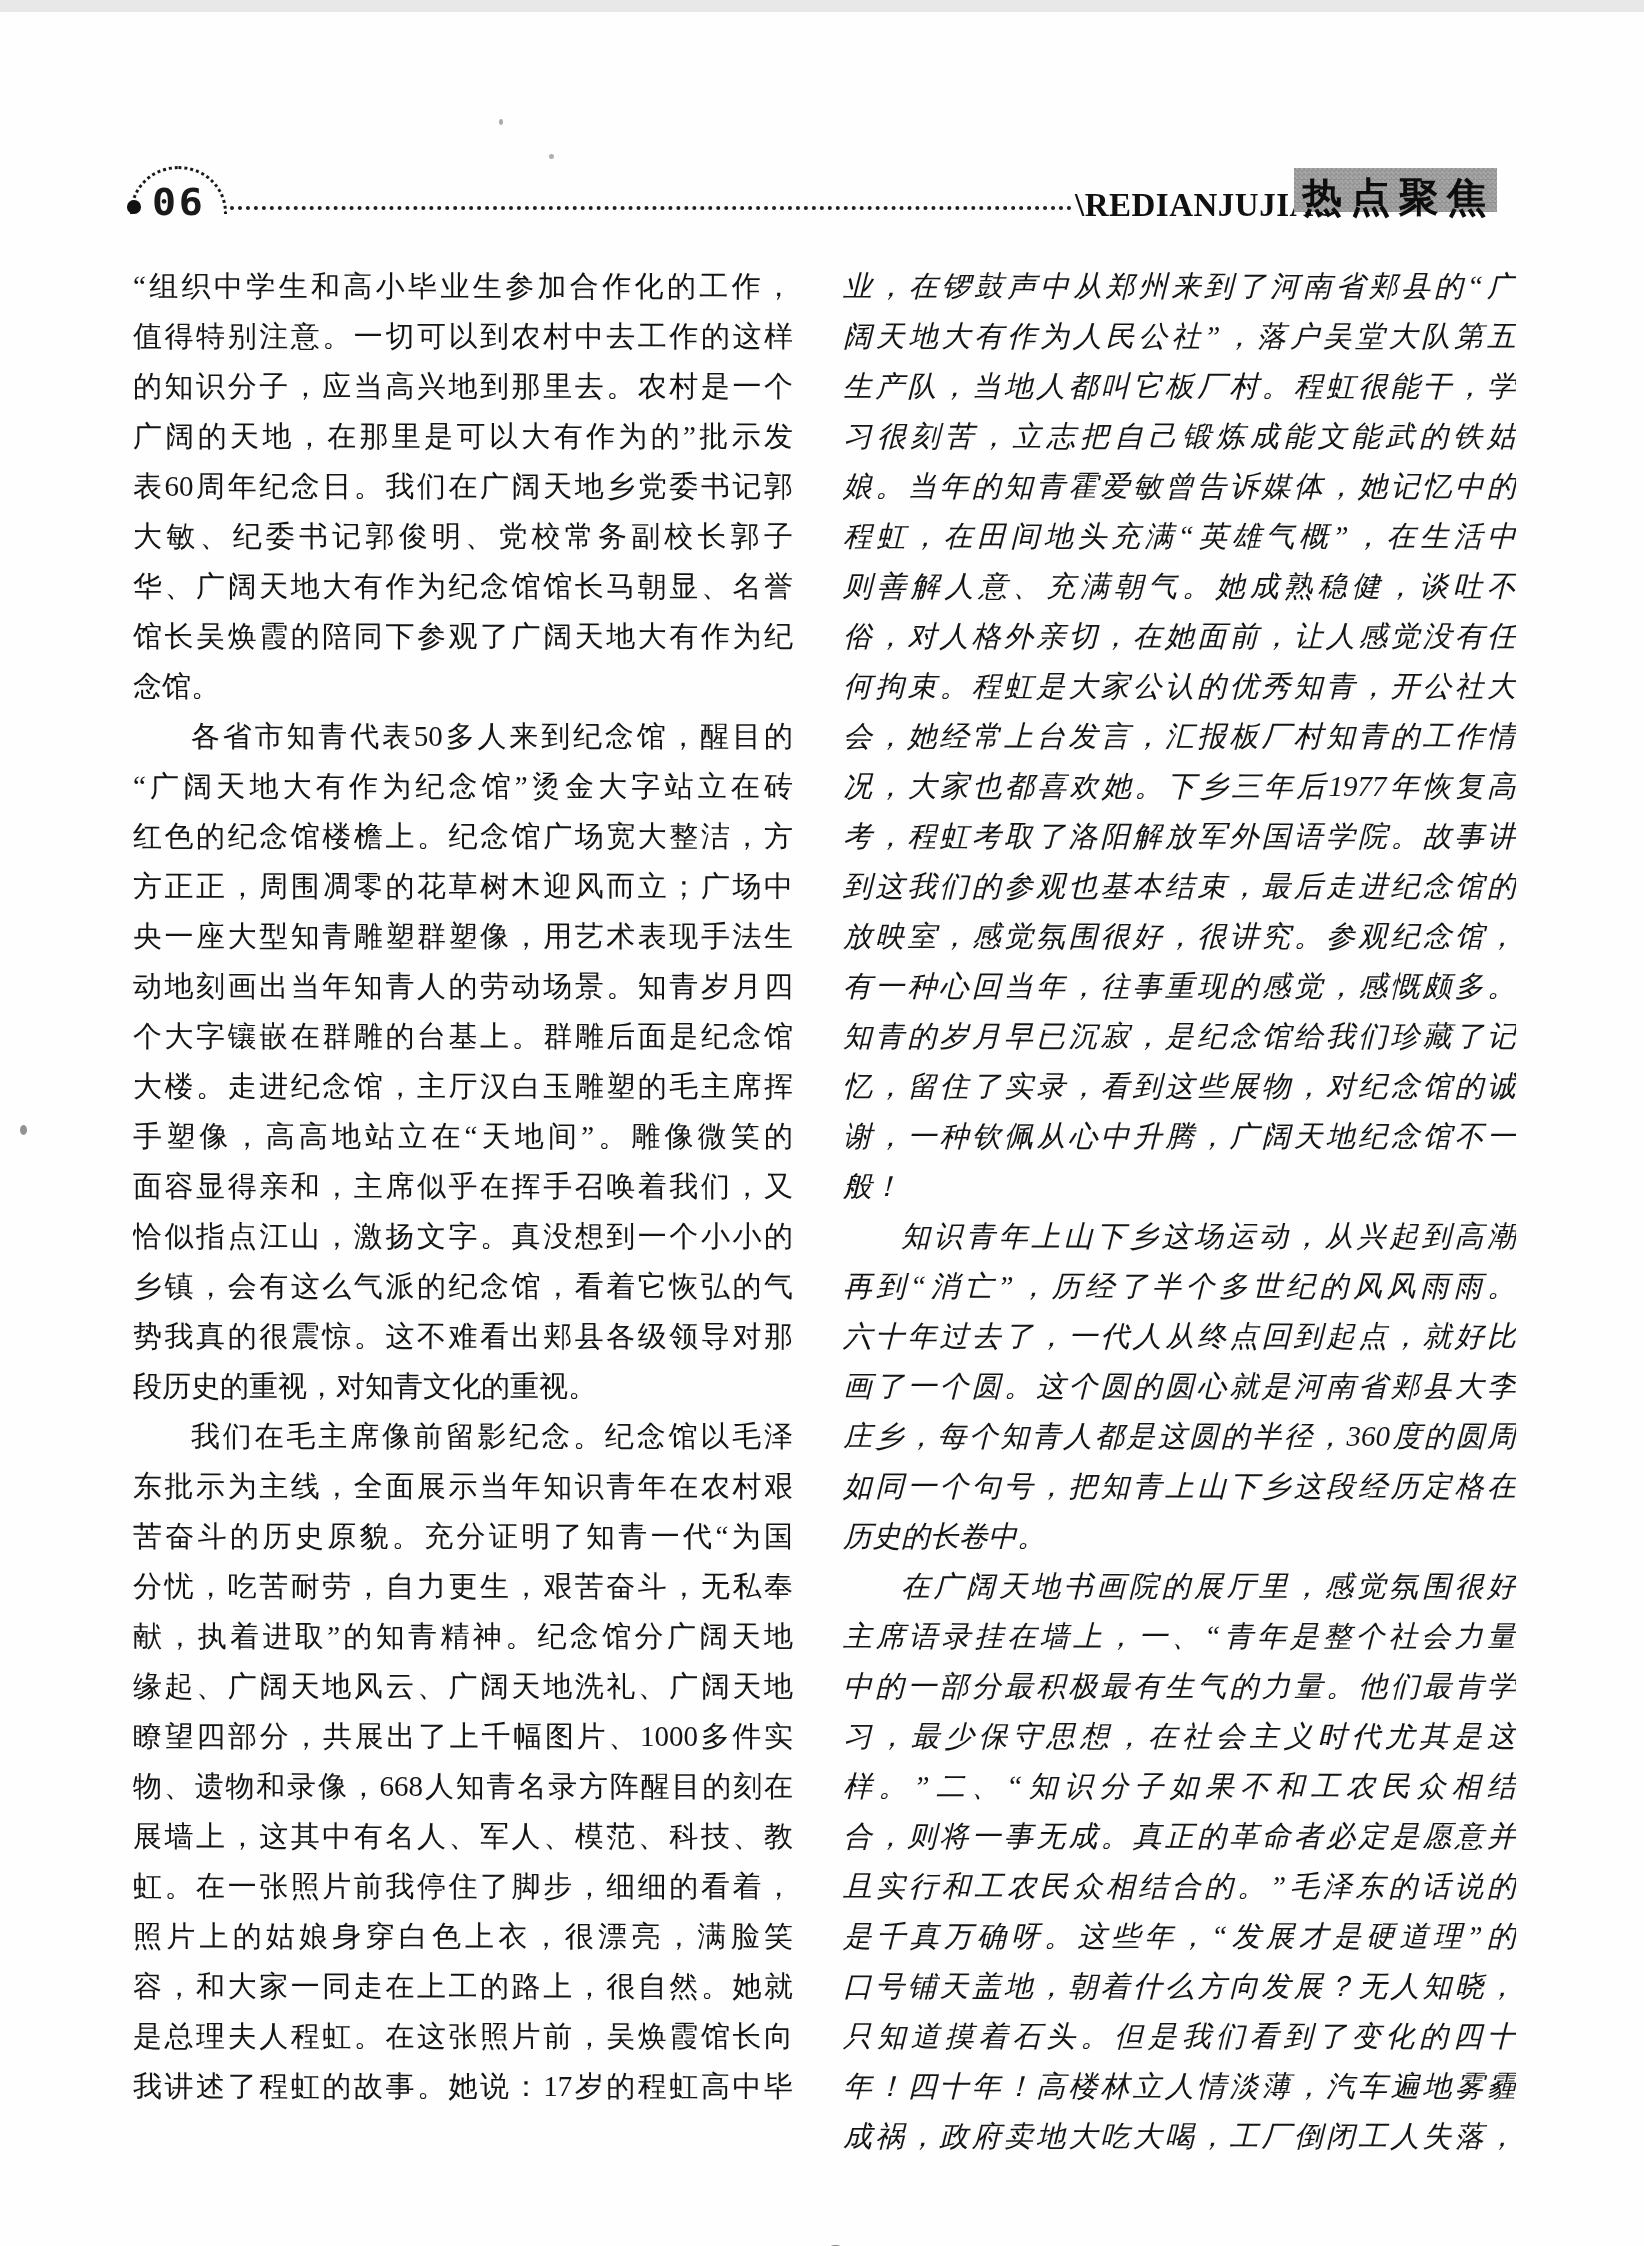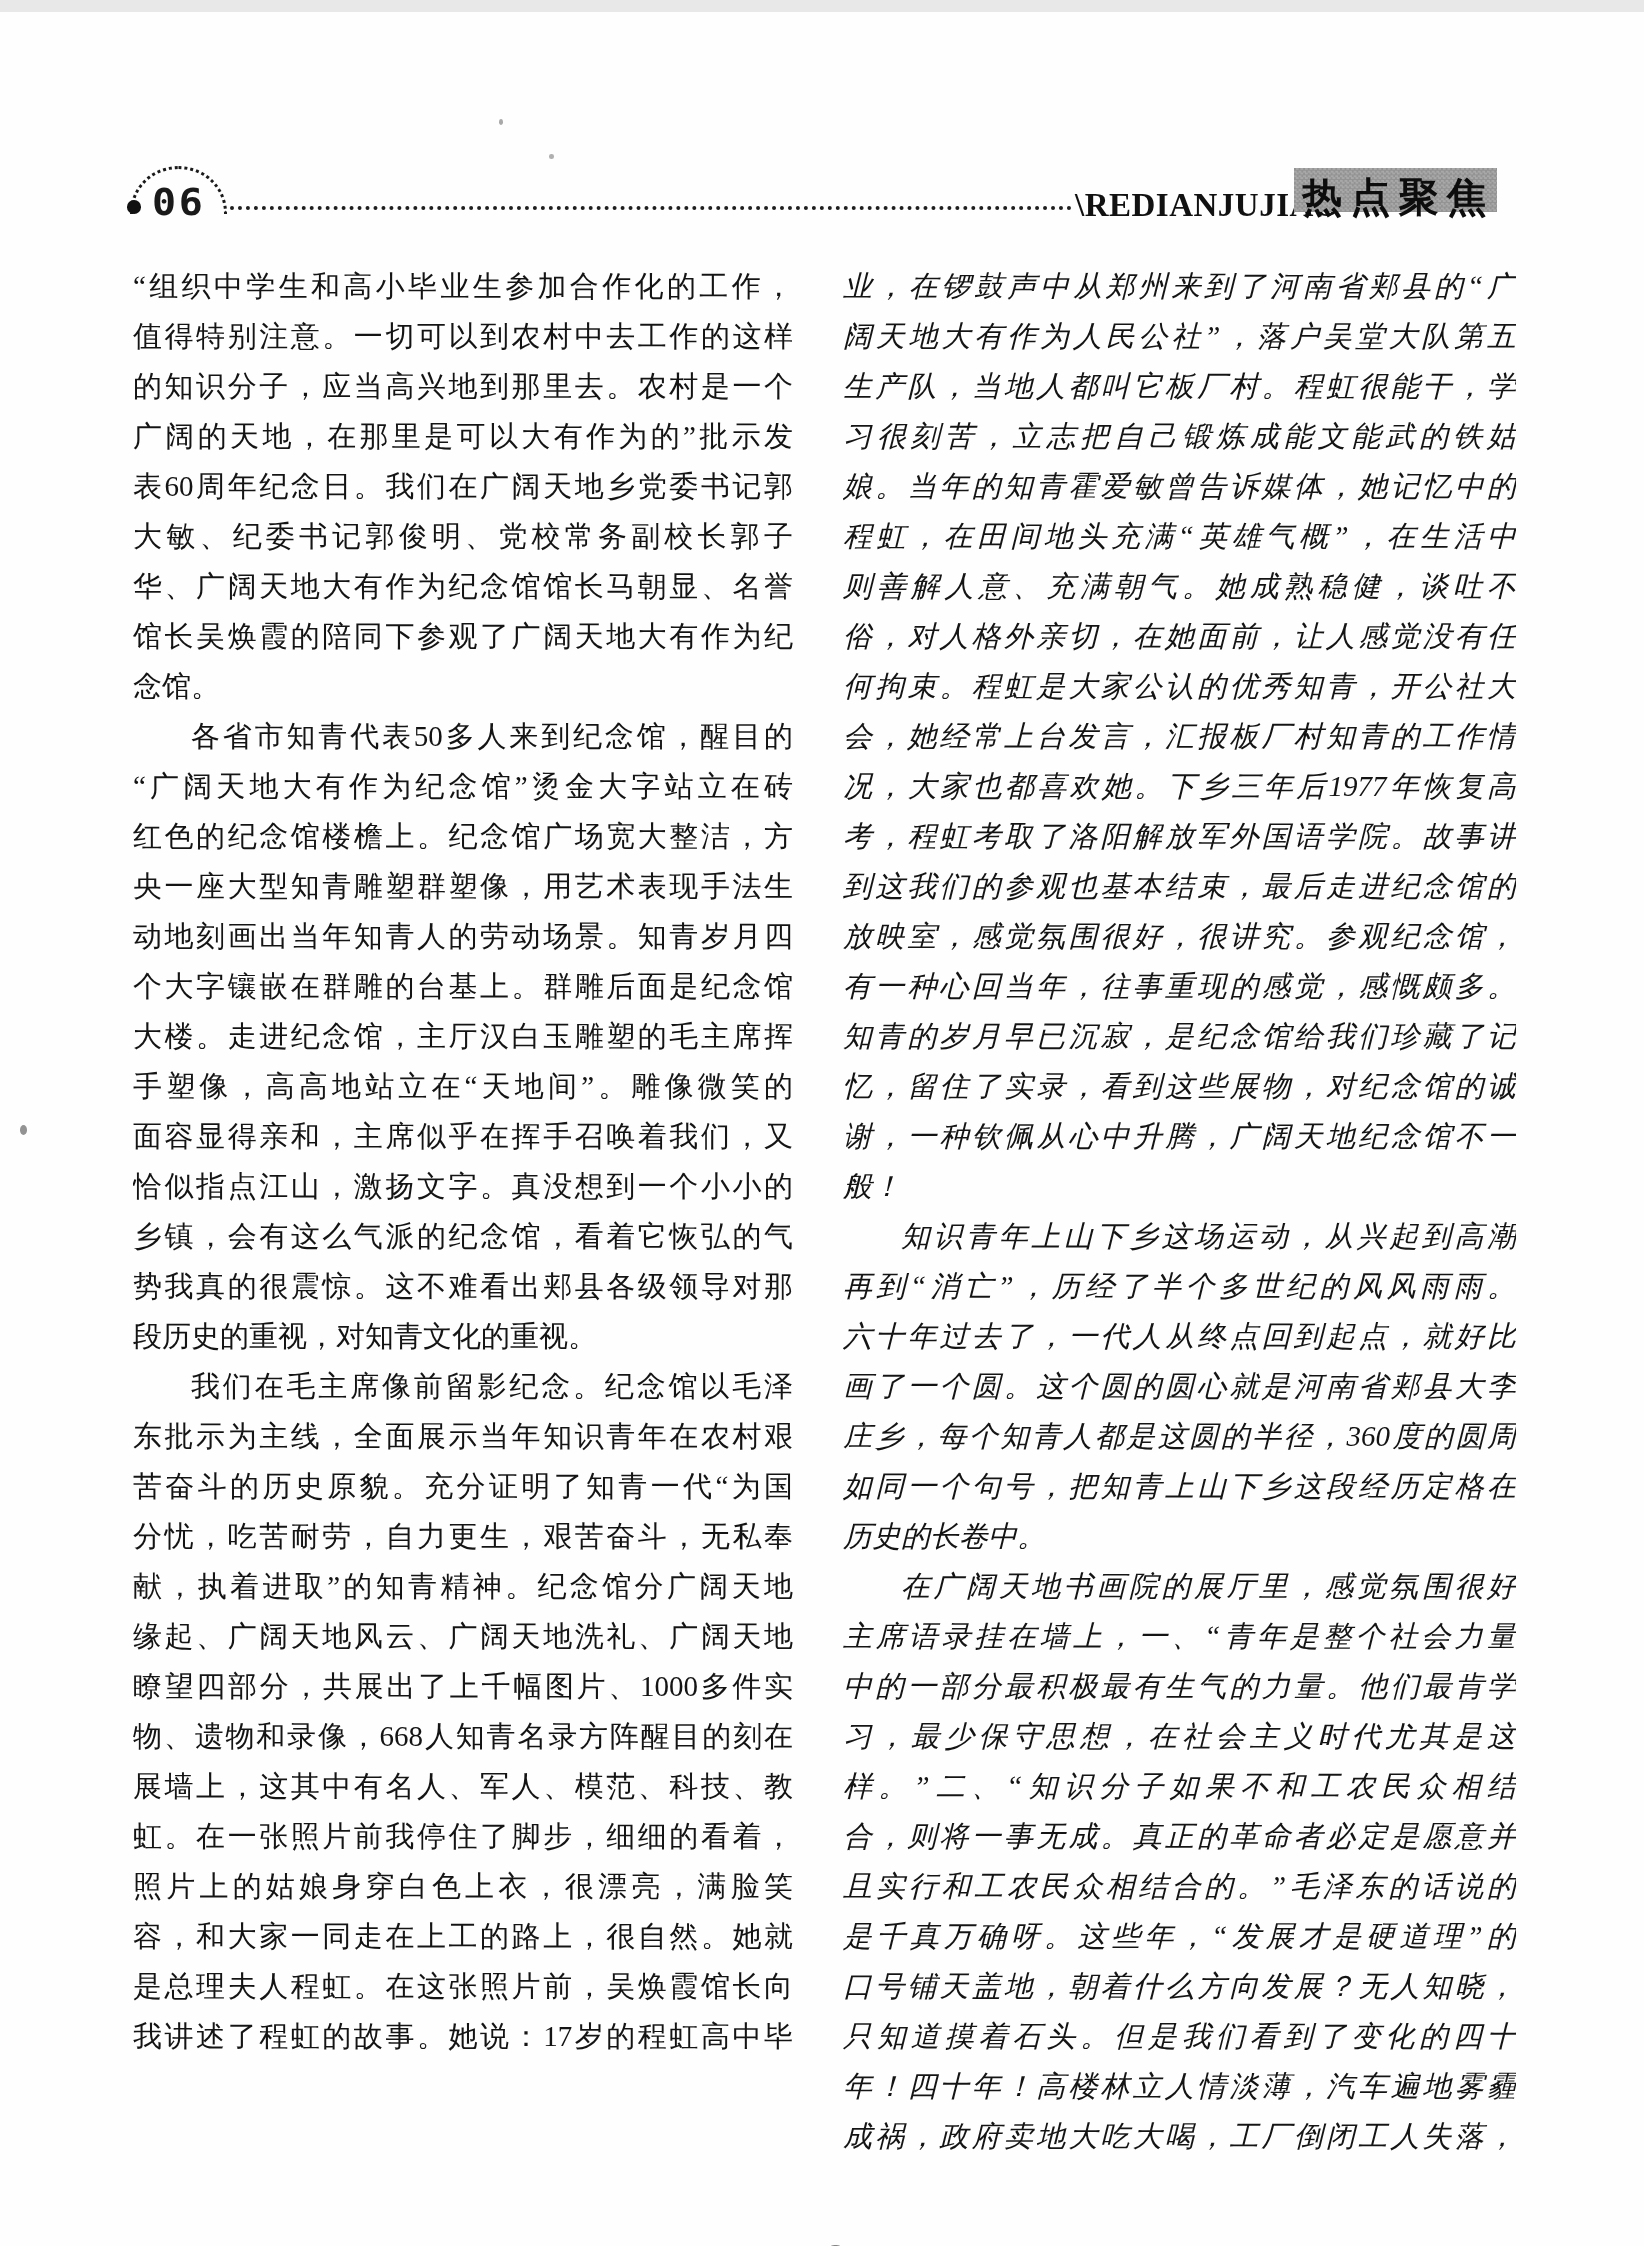--- a/index.html
+++ b/index.html
@@ -85,20 +85,21 @@
       <div class="line">的知识分子，应当高兴地到那里去。农村是一个</div>
       <div class="line">广阔的天地，在那里是可以大有作为的”批示发</div>
       <div class="line">表60周年纪念日。我们在广阔天地乡党委书记郭</div>
       <div class="line">大敏、纪委书记郭俊明、党校常务副校长郭子</div>
       <div class="line">华、广阔天地大有作为纪念馆馆长马朝显、名誉</div>
       <div class="line">馆长吴焕霞的陪同下参观了广阔天地大有作为纪</div>
       <div class="line flush">念馆。</div>
       <div class="line indent">各省市知青代表50多人来到纪念馆，醒目的</div>
       <div class="line">“广阔天地大有作为纪念馆”烫金大字站立在砖</div>
       <div class="line">红色的纪念馆楼檐上。纪念馆广场宽大整洁，方</div>
+      <div class="line">方正正，周围凋零的花草树木迎风而立；广场中</div>
       <div class="line">央一座大型知青雕塑群塑像，用艺术表现手法生</div>
       <div class="line">动地刻画出当年知青人的劳动场景。知青岁月四</div>
       <div class="line">个大字镶嵌在群雕的台基上。群雕后面是纪念馆</div>
       <div class="line">大楼。走进纪念馆，主厅汉白玉雕塑的毛主席挥</div>
       <div class="line">手塑像，高高地站立在“天地间”。雕像微笑的</div>
       <div class="line">面容显得亲和，主席似乎在挥手召唤着我们，又</div>
       <div class="line">恰似指点江山，激扬文字。真没想到一个小小的</div>
       <div class="line">乡镇，会有这么气派的纪念馆，看着它恢弘的气</div>
       <div class="line">势我真的很震惊。这不难看出郏县各级领导对那</div>
       <div class="line flush">段历史的重视，对知青文化的重视。</div>

